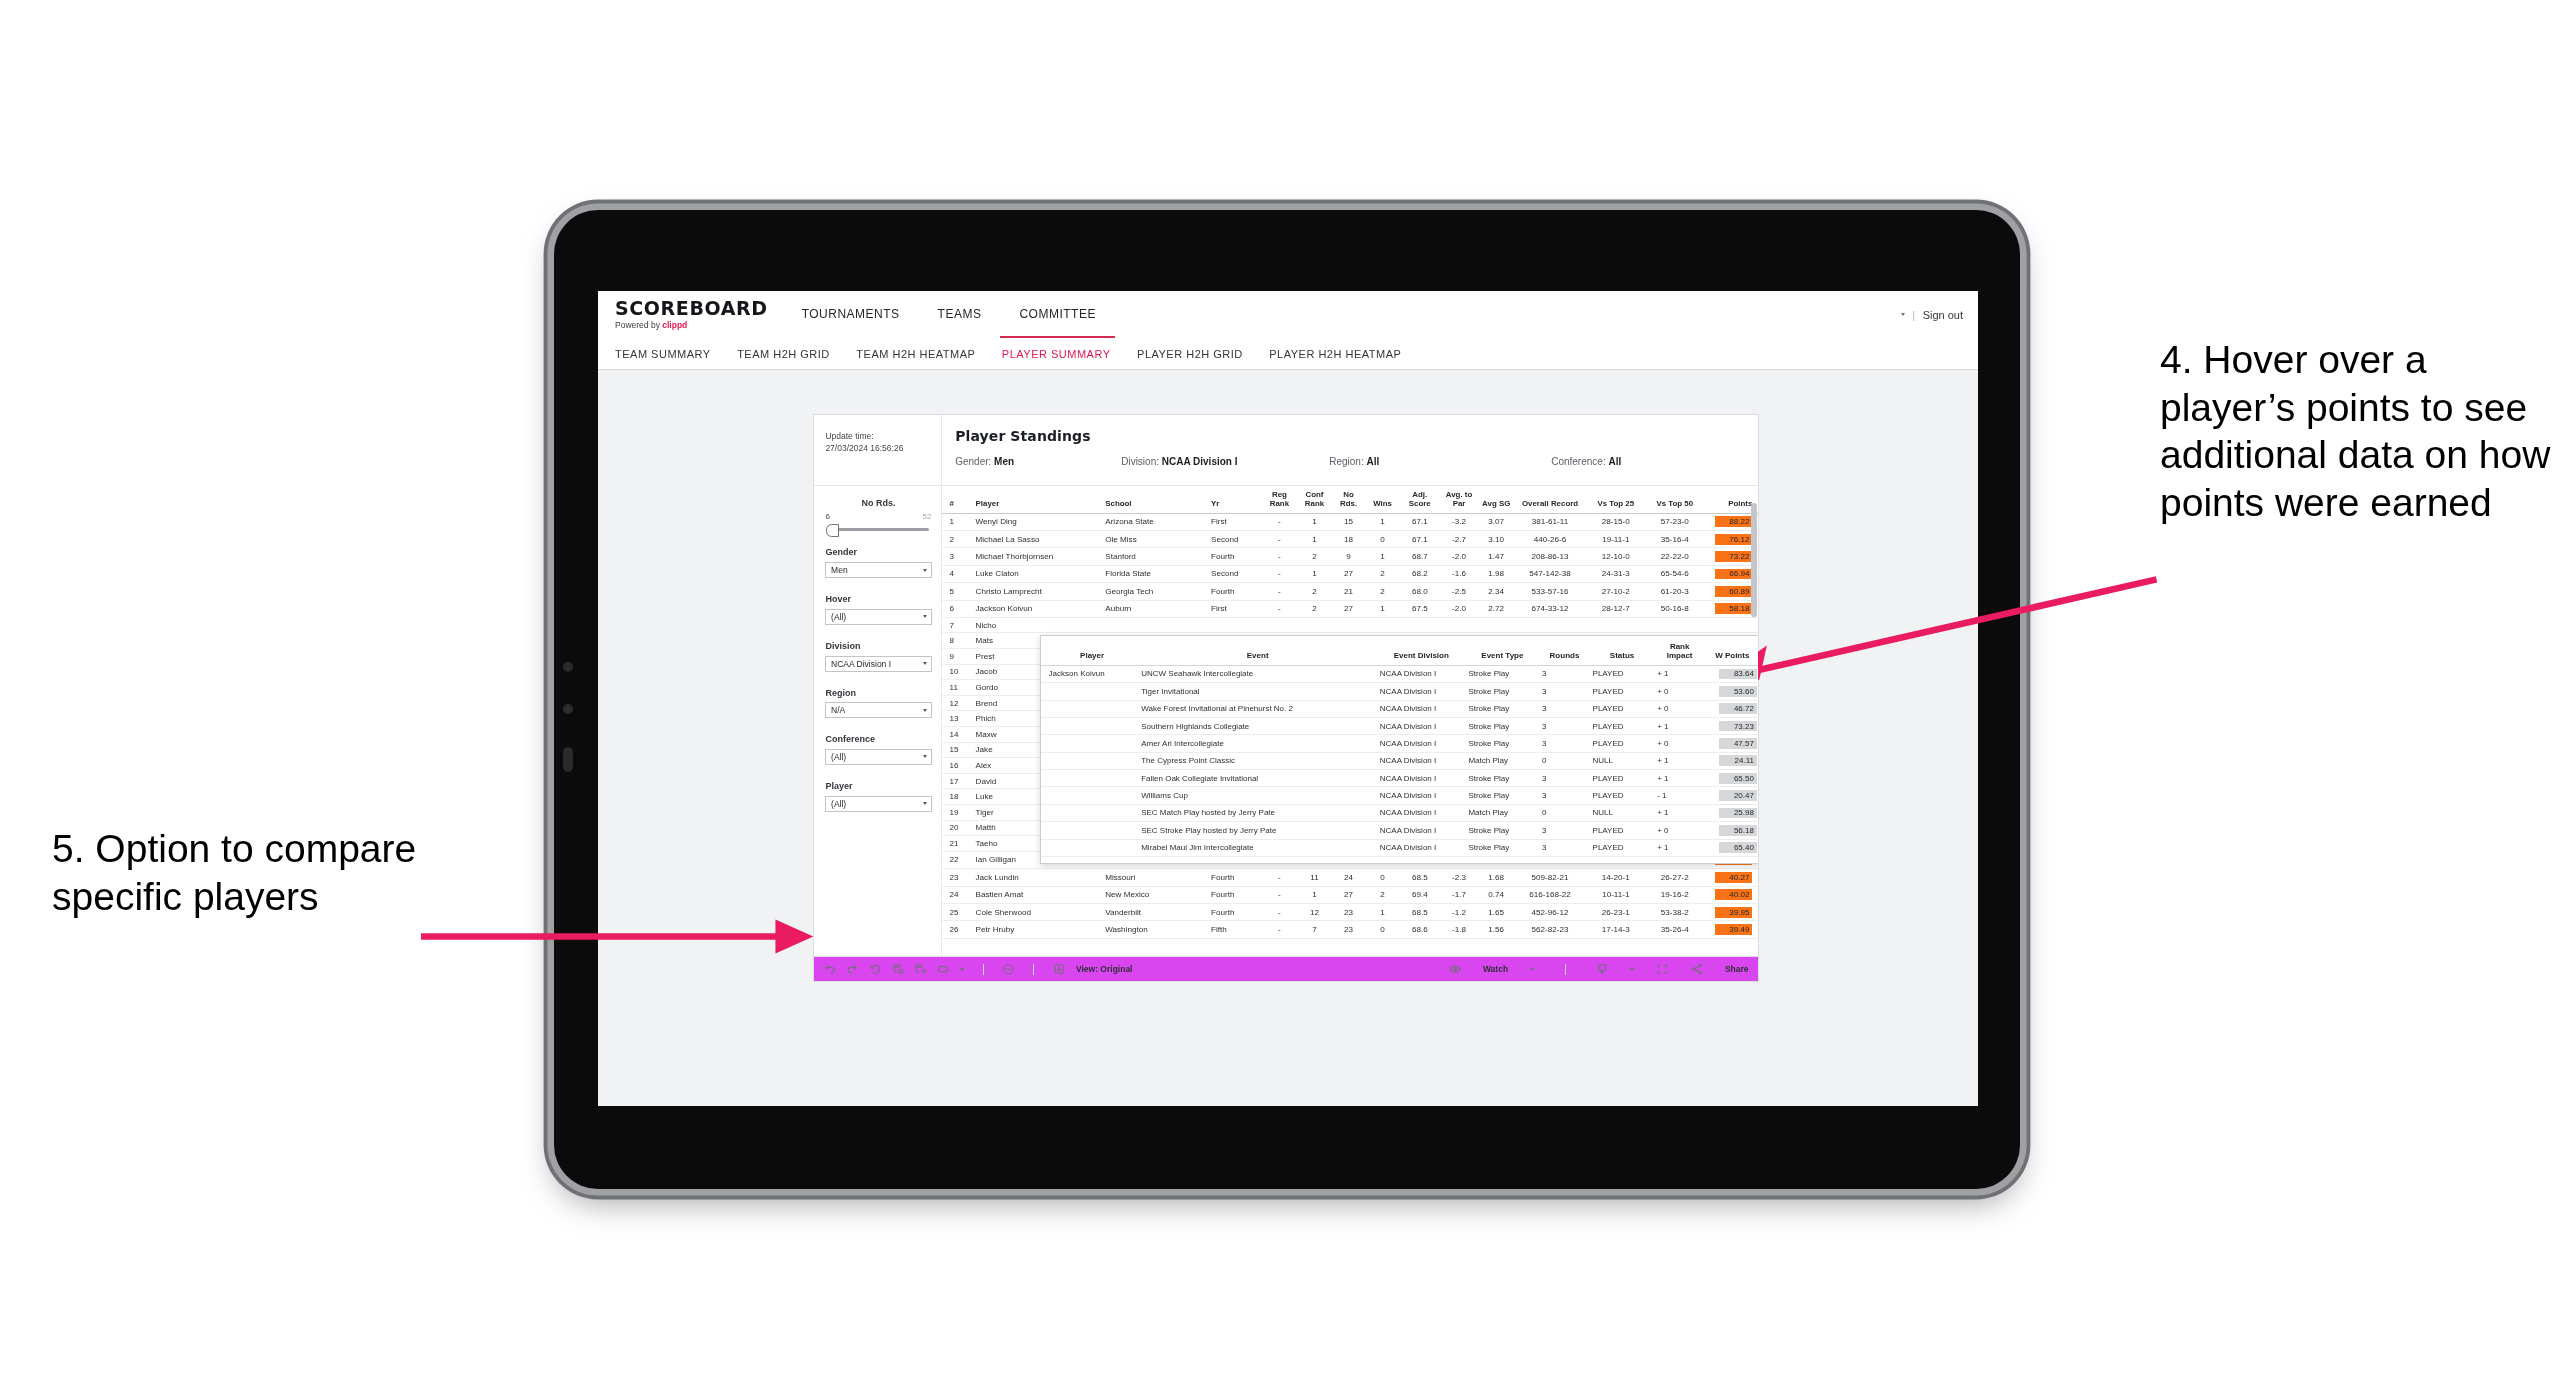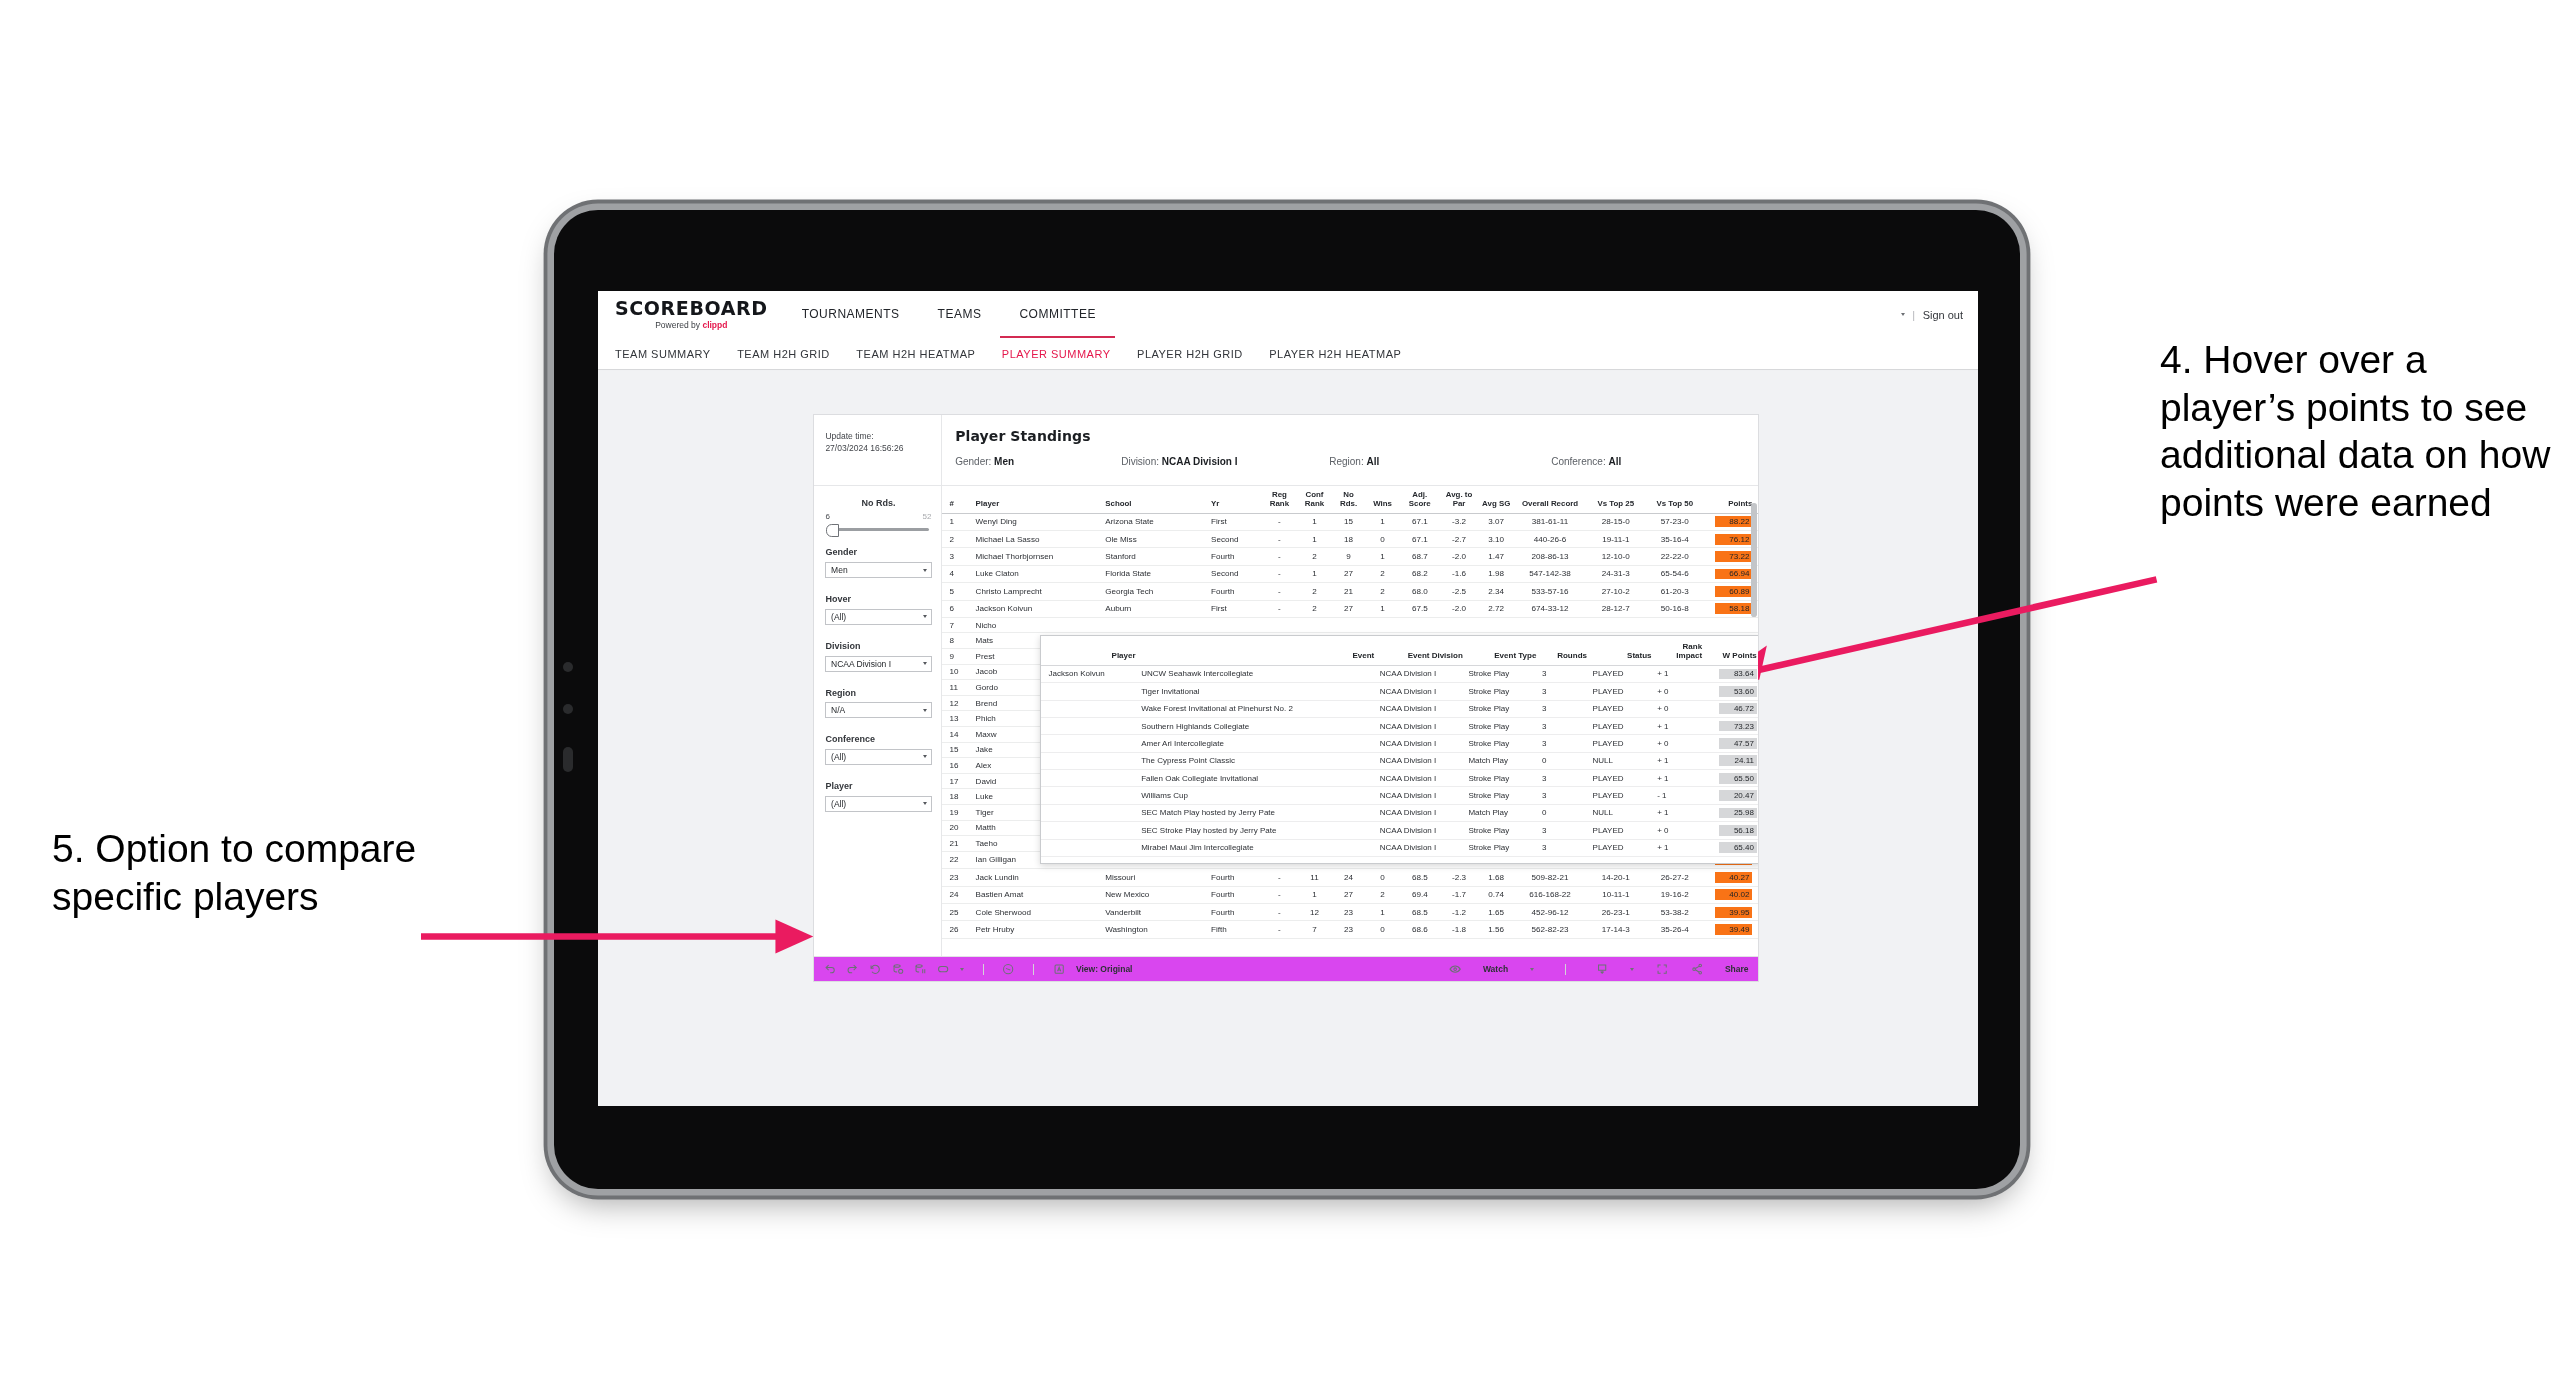--- a/index.html
+++ b/index.html
@@ -58,21 +58,20 @@
     display: flex;
     align-items: stretch;
     border-bottom: 0.9px solid #d7d8da;
   }
   .brand {
     display: flex;
     flex-direction: column;
     justify-content: center;
     padding: 0 15px 0 17px;
     min-width: 132px;
-    text-align: center;
   }
   .brand-title {
     font-family: "DejaVu Sans", sans-serif;
     font-weight: 700;
     font-size: 19px;
     letter-spacing: 0.6px;
     color: #14161a;
     line-height: 1;
   }
   .brand-sub {
@@ -348,21 +347,21 @@
     width: 100%;
     border-collapse: collapse;
     font-size: 8px;
     color: #2c2f34;
     table-layout: fixed;
   }
   table.tip thead th {
     font-size: 8px;
     font-weight: 700;
     color: #1d2024;
-    text-align: right;
+    text-align: center;
     vertical-align: bottom;
     padding: 5.7px 2.8px 4.7px 2.8px;
     border-bottom: 0.9px solid #d6d7da;
     line-height: 1.15;
   }
   table.tip tbody td {
     padding: 2.8px 2.8px;
     border-bottom: 0.9px solid #ededee;
     white-space: nowrap;
   }

